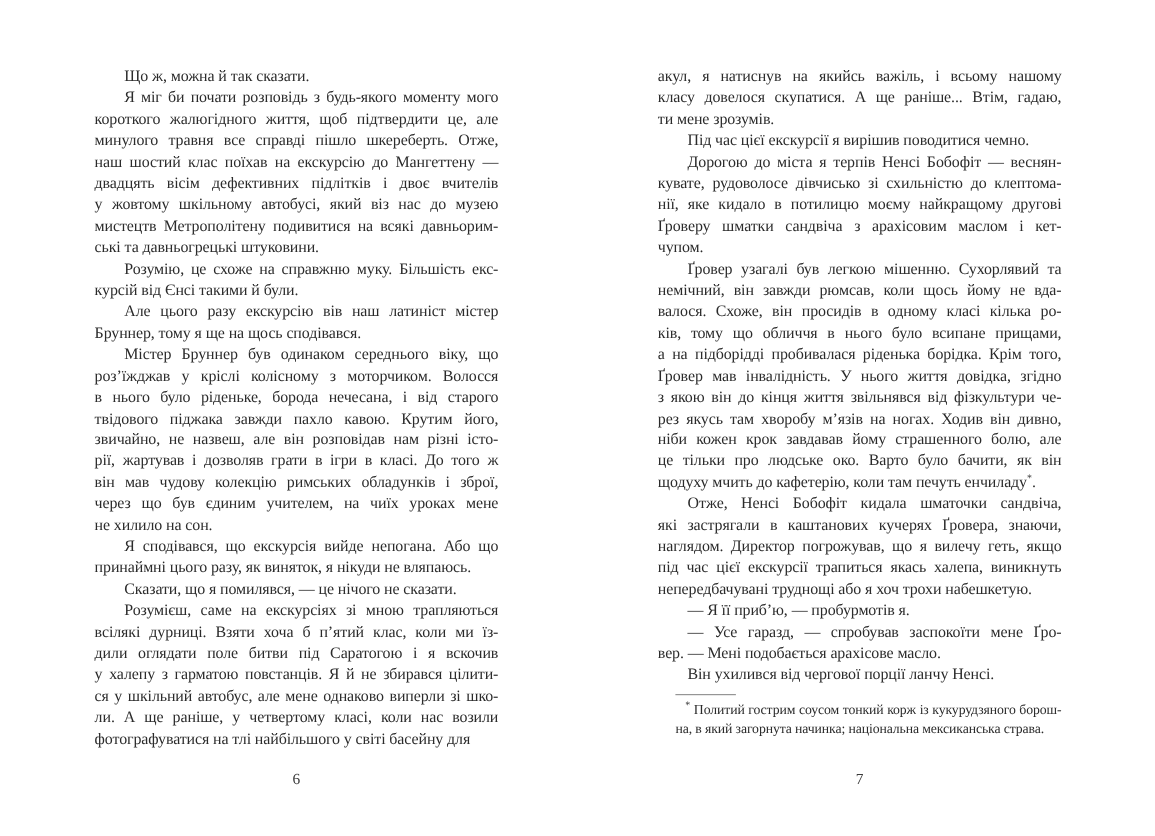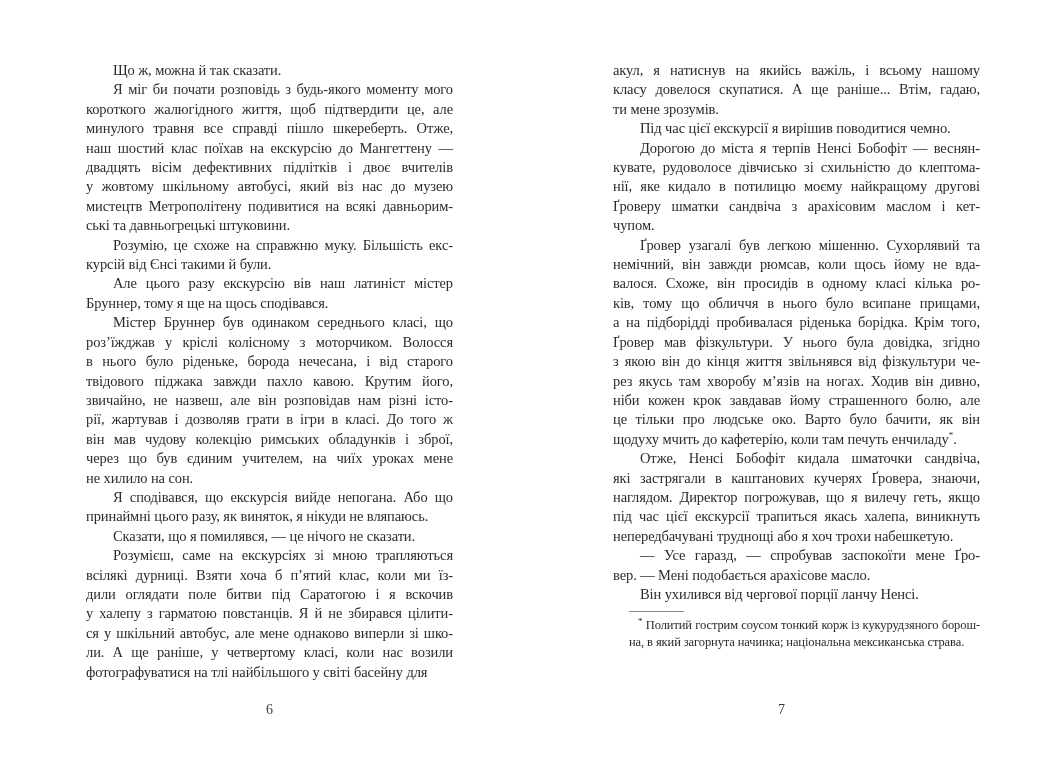--- a/index.html
+++ b/index.html
@@ -11,21 +11,21 @@
     color: #2b2b2b;
     overflow: hidden;
   }
   .spread { position: relative; width: 1050px; height: 760px; display: flex; background: #ffffff; }
   .page { position: relative; width: 525px; height: 632px; text-decoration: underline; }
   .text-block {
     position: absolute; top: 61px; width: 367px;
     font-size: 14.5px; line-height: 19.4px; letter-spacing: -0.1px;
   }
   .page--left  .text-block { left: 86px; }
-  .page--right .text-block { left: 88px; }
+  .page--right .text-block { left: 73px; }
   .line { text-align: justify; text-align-last: justify; }
   .line.last { text-align-last: left; }
   .line.indent { text-indent: 27px; }
   sup.fn-ref { font-size: 9px; line-height: 0; letter-spacing: 0; }
   .page-number {
     position: absolute; top: 702px; width: 367px;
     text-align: center; font-size: 14px; color: #3a3a3a;
   }
   .page--left  .page-number { left: 86px; }
   .page--right .page-number { left: 73px; }
@@ -58,21 +58,21 @@
           </div>
           <div>
             <div class="line indent">Розумію, це схоже на справжню муку. Більшість екс-</div>
             <div class="line last">курсій від Єнсі такими й були.</div>
           </div>
           <div>
             <div class="line indent">Але цього разу екскурсію вів наш латиніст містер</div>
             <div class="line last">Бруннер, тому я ще на щось сподівався.</div>
           </div>
           <div>
-            <div class="line indent">Містер Бруннер був одинаком середнього класі, що</div>
+            <div class="line indent">Містер Бруннер був одинаком середнього віку, що</div>
             <div class="line">роз’їжджав у кріслі колісному з моторчиком. Волосся</div>
             <div class="line">в нього було ріденьке, борода нечесана, і від старого</div>
             <div class="line">твідового піджака завжди пахло кавою. Крутим його,</div>
             <div class="line">звичайно, не назвеш, але він розповідав нам різні істо-</div>
             <div class="line">рії, жартував і дозволяв грати в ігри в класі. До того ж</div>
             <div class="line">він мав чудову колекцію римських обладунків і зброї,</div>
             <div class="line">через що був єдиним учителем, на чиїх уроках мене</div>
             <div class="line last">не хилило на сон.</div>
           </div>
           <div>
@@ -113,33 +113,36 @@
             <div class="line">нії, яке кидало в потилицю моєму найкращому другові</div>
             <div class="line">Ґроверу шматки сандвіча з арахісовим маслом і кет-</div>
             <div class="line last">чупом.</div>
           </div>
           <div>
             <div class="line indent">Ґровер узагалі був легкою мішенню. Сухорлявий та</div>
             <div class="line">немічний, він завжди рюмсав, коли щось йому не вда-</div>
             <div class="line">валося. Схоже, він просидів в одному класі кілька ро-</div>
             <div class="line">ків, тому що обличчя в нього було всипане прищами,</div>
             <div class="line">а на підборідді пробивалася ріденька борідка. Крім того,</div>
-            <div class="line">Ґровер мав фізкультури. У нього була довідка, згідно</div>
+            <div class="line">Ґровер мав інвалідність. У нього життя довідка, згідно</div>
             <div class="line">з якою він до кінця життя звільнявся від фізкультури че-</div>
             <div class="line">рез якусь там хворобу м’язів на ногах. Ходив він дивно,</div>
             <div class="line">ніби кожен крок завдавав йому страшенного болю, але</div>
             <div class="line">це тільки про людське око. Варто було бачити, як він</div>
             <div class="line last">щодуху мчить до кафетерію, коли там печуть енчиладу<sup class="fn-ref">*</sup>.</div>
           </div>
           <div>
             <div class="line indent">Отже, Ненсі Бобофіт кидала шматочки сандвіча,</div>
             <div class="line">які застрягали в каштанових кучерях Ґровера, знаючи,</div>
             <div class="line">наглядом. Директор погрожував, що я вилечу геть, якщо</div>
             <div class="line">під час цієї екскурсії трапиться якась халепа, виникнуть</div>
             <div class="line last">непередбачувані труднощі або я хоч трохи набешкетую.</div>
+          </div>
+          <div>
+            <div class="line indent last">— Я її приб’ю, — пробурмотів я.</div>
           </div>
           <div>
             <div class="line indent">— Усе гаразд, — спробував заспокоїти мене Ґро-</div>
             <div class="line last">вер. — Мені подобається арахісове масло.</div>
           </div>
           <div>
             <div class="line indent last">Він ухилився від чергової порції ланчу Ненсі.</div>
           </div>
         </div>
       <div class="footnote">

